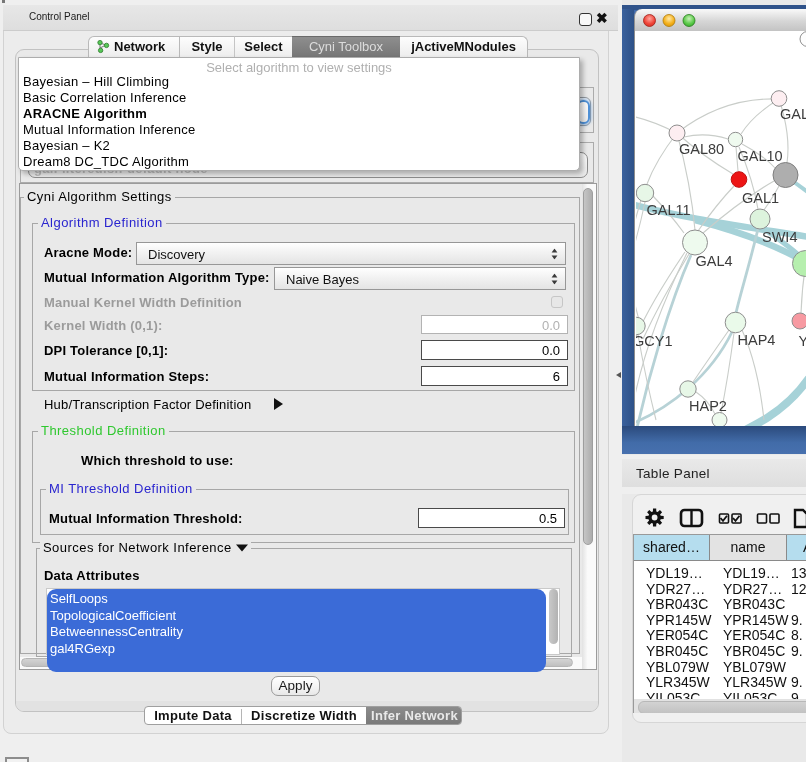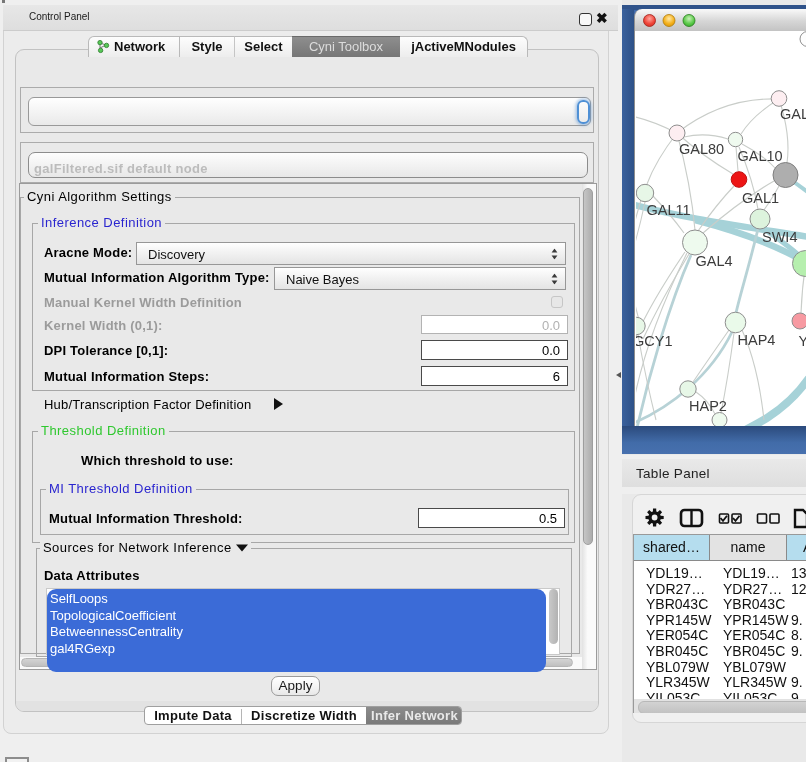--- a/index.html
+++ b/index.html
@@ -52,36 +52,40 @@
   </div>
 
   <div class="abs" style="left:20px;top:87px;width:574px;height:46px;border:1px solid #ababab;box-sizing:border-box;"></div>
   <div class="abs" style="left:28px;top:97px;width:563px;height:29px;border:1px solid #999;border-radius:6px;background:linear-gradient(#fff,#e9e9e9);box-sizing:border-box;"></div>
   <div class="abs" style="left:577px;top:100px;width:13px;height:24px;border:2.5px solid #4f90d5;border-radius:6px;box-shadow:0 0 3px 1.5px rgba(90,150,215,0.5);box-sizing:border-box;"></div>
   <div class="abs" style="left:20px;top:142px;width:574px;height:41px;border:1px solid #ababab;box-sizing:border-box;"></div>
   <div class="abs" style="left:28px;top:152px;width:560px;height:26px;border:1.5px solid #8c8c8c;border-radius:7px;background:linear-gradient(#fdfdfd,#e8e8e8);box-sizing:border-box;overflow:hidden;">
      <div style="position:absolute;left:5px;top:8px;font-size:13px;font-weight:bold;color:#bcbcbc;letter-spacing:0.3px;">galFiltered.sif default node</div>
   </div>
 
+  <div class="abs" id="popup" style="left:18px;top:57px;width:562px;height:114px;background:#fff;border:1px solid #adadad;box-sizing:border-box;box-shadow:3px 3px 5px rgba(0,0,0,0.28);border-radius:0 0 5px 5px;z-index:5;">
+    <div style="position:absolute;left:0;top:2px;width:100%;text-align:center;font-size:13px;color:#b0b0b0;">Select algorithm to view settings</div>
+    <div style="position:absolute;left:4px;top:16px;font-size:13px;color:#000;line-height:16px;letter-spacing:0.25px;">Bayesian – Hill Climbing<br>Basic Correlation Inference<br><b>ARACNE Algorithm</b><br>Mutual Information Inference<br>Bayesian – K2<br>Dream8 DC_TDC Algorithm</div>
+  </div>
 
   <div class="abs" style="left:19px;top:183px;width:578px;height:487px;border:1px solid #9b9b9b;box-sizing:border-box;background:#e9e9e9;"></div>
 
   <div class="abs" style="left:582px;top:184px;width:14px;height:485px;background:linear-gradient(90deg,#e2e2e2,#fafafa 40%,#fafafa);"></div>
   <div class="abs" style="left:583px;top:188px;width:10px;height:357px;background:linear-gradient(90deg,#c6c6c6,#adadad);border:1px solid #9e9e9e;border-radius:6px;box-sizing:border-box;"></div>
 
   <div class="abs" style="left:20px;top:657px;width:562px;height:12px;background:#fafafa;"></div>
   <div class="abs" style="left:21px;top:658px;width:552px;height:9px;background:linear-gradient(#d4d4d4,#c0c0c0);border:1px solid #b5b5b5;border-radius:6px;box-sizing:border-box;"></div>
 
   <div class="abs" style="left:16px;top:701px;width:582px;height:10px;background:#e2e2e2;border-radius:0 0 8px 8px;"></div>
 
   <div class="group" style="left:20px;top:197px;width:558px;height:455px;"></div>
   <div class="abs gtitle" style="left:24px;top:189px;color:#000;">Cyni Algorithm Settings</div>
 
   <div class="group" style="left:32px;top:223px;width:541px;height:166px;"></div>
-  <div class="abs gtitle" style="left:38px;top:215px;color:#2a25cf;">Inference Definition</div>
+  <div class="abs gtitle" style="left:38px;top:215px;color:#2a25cf;">Algorithm Definition</div>
 
   <div class="abs lbl bold" style="left:44px;top:245px;">Aracne Mode:</div>
   <div class="combo" style="left:136px;top:242px;width:428px;height:21px;">
       <span class="ctext">Discovery</span>
       <svg class="arrows" viewBox="0 0 7 11">
         <path d="M3.5 0 L6.4 4 L0.6 4 Z" fill="#3a3a3a"></path>
         <path d="M3.5 11 L6.4 7 L0.6 7 Z" fill="#3a3a3a"></path>
       </svg>
     </div>
 

